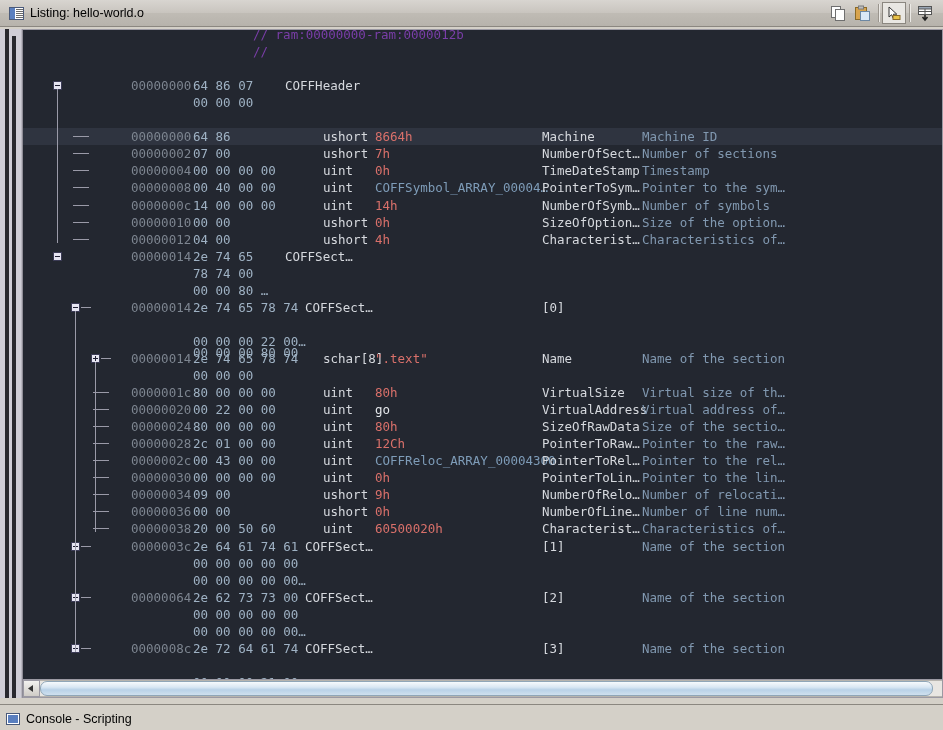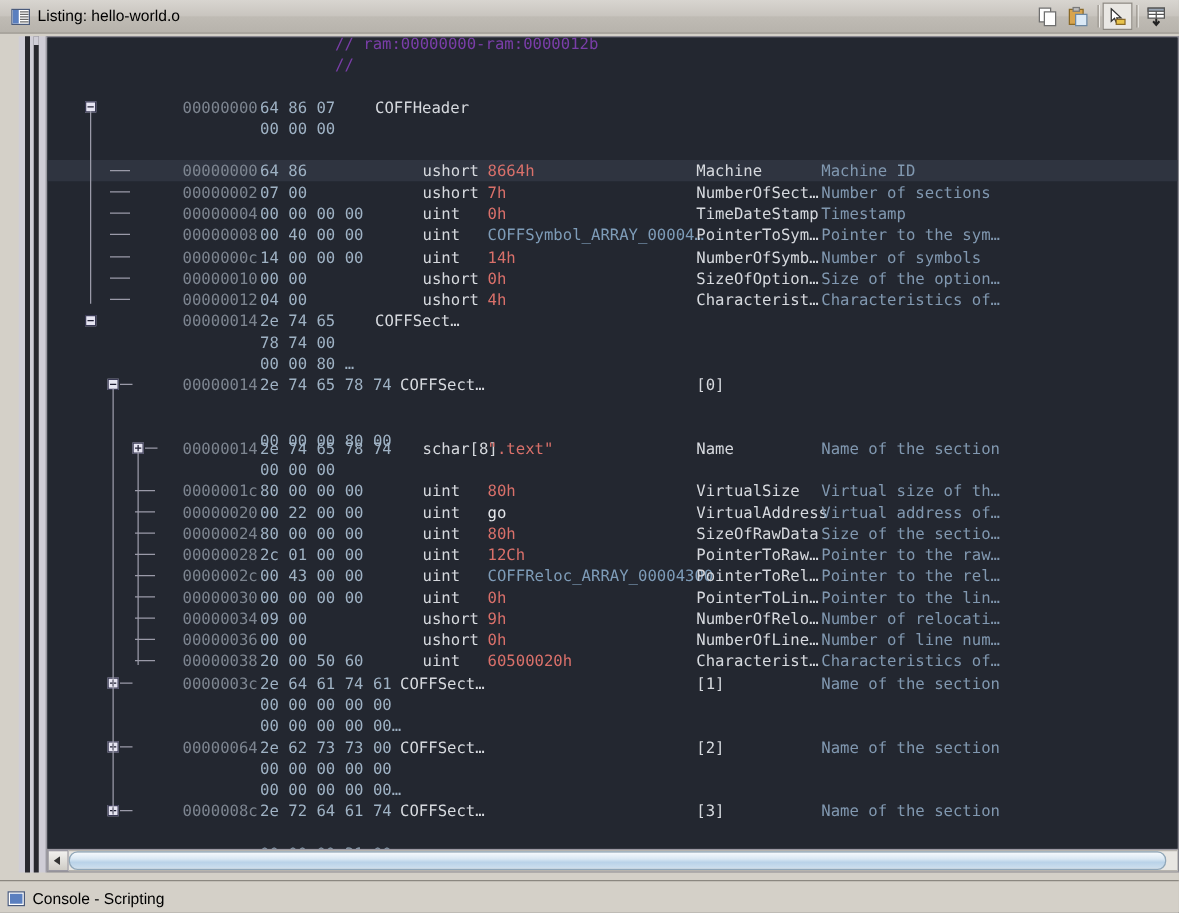--- a/index.html
+++ b/index.html
@@ -29,21 +29,21 @@
     box-shadow:0 0 0 0 #000,0 2px 0 0 #6b6b6b,0 4px 0 0 #6b6b6b,0 6px 0 0 #6b6b6b,0 8px 0 0 #6b6b6b;
     background:#6b6b6b;}
   .tb-title{flex:0 0 auto;white-space:nowrap;}
   .tb-spacer{flex:1 1 auto;}
   .tb-tools{display:flex;align-items:center;height:100%;padding-right:4px;}
   .tb-btn{width:24px;height:22px;display:flex;align-items:center;justify-content:center;position:relative;}
   .tb-btn.pressed{background:#e9e7e3;border:1px solid #8b8780;box-sizing:border-box;}
   .tb-sep{width:1px;height:18px;background:#9a958e;margin:0 3px;box-shadow:1px 0 0 #eceae6;}
 
   
-  .body-area{flex:1 1 auto;display:flex;min-height:0;background:#d4d0c8;padding:2px 0 0 15px;}
+  .body-area{flex:1 1 auto;display:flex;min-height:0;background:#d4d0c8;padding:2px 0 0 0;}
   .marker-gutter{
     flex:0 0 21px;background:#cfcdd6;position:relative;border-right:1px solid #b9b7c0;
   }
   .marker-gutter .strip{position:absolute;top:0;bottom:0;width:4px;background:#28282e;}
   .marker-gutter .strip.s1{left:5px;}
   .marker-gutter .strip.s2{left:12px;}
   .marker-gutter .notch{position:absolute;left:12px;top:0;width:4px;height:7px;background:#cfcdd6;}
 
   .listing-wrap{flex:1 1 auto;display:flex;flex-direction:column;min-width:0;
     border:1px solid #9b99a3;border-left:1px solid #8e8c96;background:#252930;}
@@ -162,20 +162,21 @@
           <div class="row" style="top: 132.4px; left: 0px; right: 0px; position: absolute;"><span class="tline-h" style="left: 50px; width: 16px;"></span><span class="cell c-addr" style="left: 108px;">00000004</span><span class="cell c-bytes" style="left: 170px;">00 00 00 00</span><span class="cell c-type" style="left: 300px;">uint</span><span class="cell c-val-num" style="left: 352px;">0h</span><span class="cell c-field" style="left: 519px;">TimeDateStamp</span><span class="cell c-comment" style="left: 619px;">Timestamp</span></div>
           <div class="row" style="top: 149.45px; left: 0px; right: 0px; position: absolute;"><span class="tline-h" style="left: 50px; width: 16px;"></span><span class="cell c-addr" style="left: 108px;">00000008</span><span class="cell c-bytes" style="left: 170px;">00 40 00 00</span><span class="cell c-type" style="left: 300px;">uint</span><span class="cell c-val-ref" style="left: 352px;">COFFSymbol_ARRAY_00004…</span><span class="cell c-field" style="left: 519px;">PointerToSym…</span><span class="cell c-comment" style="left: 619px;">Pointer to the sym…</span></div>
           <div class="row" style="top: 166.5px; left: 0px; right: 0px; position: absolute;"><span class="tline-h" style="left: 50px; width: 16px;"></span><span class="cell c-addr" style="left: 108px;">0000000c</span><span class="cell c-bytes" style="left: 170px;">14 00 00 00</span><span class="cell c-type" style="left: 300px;">uint</span><span class="cell c-val-num" style="left: 352px;">14h</span><span class="cell c-field" style="left: 519px;">NumberOfSymb…</span><span class="cell c-comment" style="left: 619px;">Number of symbols</span></div>
           <div class="row" style="top: 183.55px; left: 0px; right: 0px; position: absolute;"><span class="tline-h" style="left: 50px; width: 16px;"></span><span class="cell c-addr" style="left: 108px;">00000010</span><span class="cell c-bytes" style="left: 170px;">00 00</span><span class="cell c-type" style="left: 300px;">ushort</span><span class="cell c-val-num" style="left: 352px;">0h</span><span class="cell c-field" style="left: 519px;">SizeOfOption…</span><span class="cell c-comment" style="left: 619px;">Size of the option…</span></div>
           <div class="row" style="top: 200.6px; left: 0px; right: 0px; position: absolute;"><span class="tline-h" style="left: 50px; width: 16px;"></span><span class="cell c-addr" style="left: 108px;">00000012</span><span class="cell c-bytes" style="left: 170px;">04 00</span><span class="cell c-type" style="left: 300px;">ushort</span><span class="cell c-val-num" style="left: 352px;">4h</span><span class="cell c-field" style="left: 519px;">Characterist…</span><span class="cell c-comment" style="left: 619px;">Characteristics of…</span></div>
           <div class="row" style="top: 217.65px; left: 0px; right: 0px; position: absolute;"><span class="tw" style="left: 30px;"></span><span class="cell c-addr" style="left: 108px;">00000014</span><span class="cell c-bytes" style="left: 170px;">2e 74 65</span><span class="cell c-struct" style="left: 262px;">COFFSect…</span></div>
           <div class="row" style="top: 234.7px; left: 0px; right: 0px; position: absolute;"><span class="cell c-bytes" style="left: 170px;">78 74 00</span></div>
           <div class="row" style="top: 251.75px; left: 0px; right: 0px; position: absolute;"><span class="cell c-bytes" style="left: 170px;">00 00 80 …</span></div>
           <div class="row" style="top: 268.8px; left: 0px; right: 0px; position: absolute;"><span class="tw" style="left: 48px;"></span><span class="tline-h" style="left: 58px; width: 10px;"></span><span class="cell c-addr" style="left: 108px;">00000014</span><span class="cell c-bytes" style="left: 170px;">2e 74 65 78 74</span><span class="cell c-struct" style="left: 282px;">COFFSect…</span><span class="cell c-idx" style="left: 519px;">[0]</span></div>
           <div class="row" style="top: 285.85px; left: 0px; right: 0px; position: absolute; margin-top: 28px;"><span class="cell c-bytes" style="left: 170px;">00 00 00 80 00</span></div>
+          <div class="row" style="top: 302.9px; left: 0px; right: 0px; position: absolute;"><span class="cell c-bytes" style="left: 170px;">00 00 00 22 00…</span></div>
           <div class="row" style="top: 319.95px; left: 0px; right: 0px; position: absolute;"><span class="tw plus" style="left: 68px;"></span><span class="tline-h" style="left: 78px; width: 10px;"></span><span class="cell c-addr" style="left: 108px;">00000014</span><span class="cell c-bytes" style="left: 170px;">2e 74 65 78 74</span><span class="cell c-type" style="left: 300px;">schar[8]</span><span class="cell c-val-str" style="left: 352px;">".text"</span><span class="cell c-field" style="left: 519px;">Name</span><span class="cell c-comment" style="left: 619px;">Name of the section</span></div>
           <div class="row" style="top: 337px; left: 0px; right: 0px; position: absolute;"><span class="cell c-bytes" style="left: 170px;">00 00 00</span></div>
           <div class="row" style="top: 354.05px; left: 0px; right: 0px; position: absolute;"><span class="tline-h" style="left: 70px; width: 16px;"></span><span class="cell c-addr" style="left: 108px;">0000001c</span><span class="cell c-bytes" style="left: 170px;">80 00 00 00</span><span class="cell c-type" style="left: 300px;">uint</span><span class="cell c-val-num" style="left: 352px;">80h</span><span class="cell c-field" style="left: 519px;">VirtualSize</span><span class="cell c-comment" style="left: 619px;">Virtual size of th…</span></div>
           <div class="row" style="top: 371.1px; left: 0px; right: 0px; position: absolute;"><span class="tline-h" style="left: 70px; width: 16px;"></span><span class="cell c-addr" style="left: 108px;">00000020</span><span class="cell c-bytes" style="left: 170px;">00 22 00 00</span><span class="cell c-type" style="left: 300px;">uint</span><span class="cell c-val-plain" style="left: 352px;">go</span><span class="cell c-field" style="left: 519px;">VirtualAddress</span><span class="cell c-comment" style="left: 619px;">Virtual address of…</span></div>
           <div class="row" style="top: 388.15px; left: 0px; right: 0px; position: absolute;"><span class="tline-h" style="left: 70px; width: 16px;"></span><span class="cell c-addr" style="left: 108px;">00000024</span><span class="cell c-bytes" style="left: 170px;">80 00 00 00</span><span class="cell c-type" style="left: 300px;">uint</span><span class="cell c-val-num" style="left: 352px;">80h</span><span class="cell c-field" style="left: 519px;">SizeOfRawData</span><span class="cell c-comment" style="left: 619px;">Size of the sectio…</span></div>
           <div class="row" style="top: 405.2px; left: 0px; right: 0px; position: absolute;"><span class="tline-h" style="left: 70px; width: 16px;"></span><span class="cell c-addr" style="left: 108px;">00000028</span><span class="cell c-bytes" style="left: 170px;">2c 01 00 00</span><span class="cell c-type" style="left: 300px;">uint</span><span class="cell c-val-num" style="left: 352px;">12Ch</span><span class="cell c-field" style="left: 519px;">PointerToRaw…</span><span class="cell c-comment" style="left: 619px;">Pointer to the raw…</span></div>
           <div class="row" style="top: 422.25px; left: 0px; right: 0px; position: absolute;"><span class="tline-h" style="left: 70px; width: 16px;"></span><span class="cell c-addr" style="left: 108px;">0000002c</span><span class="cell c-bytes" style="left: 170px;">00 43 00 00</span><span class="cell c-type" style="left: 300px;">uint</span><span class="cell c-val-ref" style="left: 352px;">COFFReloc_ARRAY_00004300</span><span class="cell c-field" style="left: 519px;">PointerToRel…</span><span class="cell c-comment" style="left: 619px;">Pointer to the rel…</span></div>
           <div class="row" style="top: 439.3px; left: 0px; right: 0px; position: absolute;"><span class="tline-h" style="left: 70px; width: 16px;"></span><span class="cell c-addr" style="left: 108px;">00000030</span><span class="cell c-bytes" style="left: 170px;">00 00 00 00</span><span class="cell c-type" style="left: 300px;">uint</span><span class="cell c-val-num" style="left: 352px;">0h</span><span class="cell c-field" style="left: 519px;">PointerToLin…</span><span class="cell c-comment" style="left: 619px;">Pointer to the lin…</span></div>
           <div class="row" style="top: 456.35px; left: 0px; right: 0px; position: absolute;"><span class="tline-h" style="left: 70px; width: 16px;"></span><span class="cell c-addr" style="left: 108px;">00000034</span><span class="cell c-bytes" style="left: 170px;">09 00</span><span class="cell c-type" style="left: 300px;">ushort</span><span class="cell c-val-num" style="left: 352px;">9h</span><span class="cell c-field" style="left: 519px;">NumberOfRelo…</span><span class="cell c-comment" style="left: 619px;">Number of relocati…</span></div>
           <div class="row" style="top: 473.4px; left: 0px; right: 0px; position: absolute;"><span class="tline-h" style="left: 70px; width: 16px;"></span><span class="cell c-addr" style="left: 108px;">00000036</span><span class="cell c-bytes" style="left: 170px;">00 00</span><span class="cell c-type" style="left: 300px;">ushort</span><span class="cell c-val-num" style="left: 352px;">0h</span><span class="cell c-field" style="left: 519px;">NumberOfLine…</span><span class="cell c-comment" style="left: 619px;">Number of line num…</span></div>

